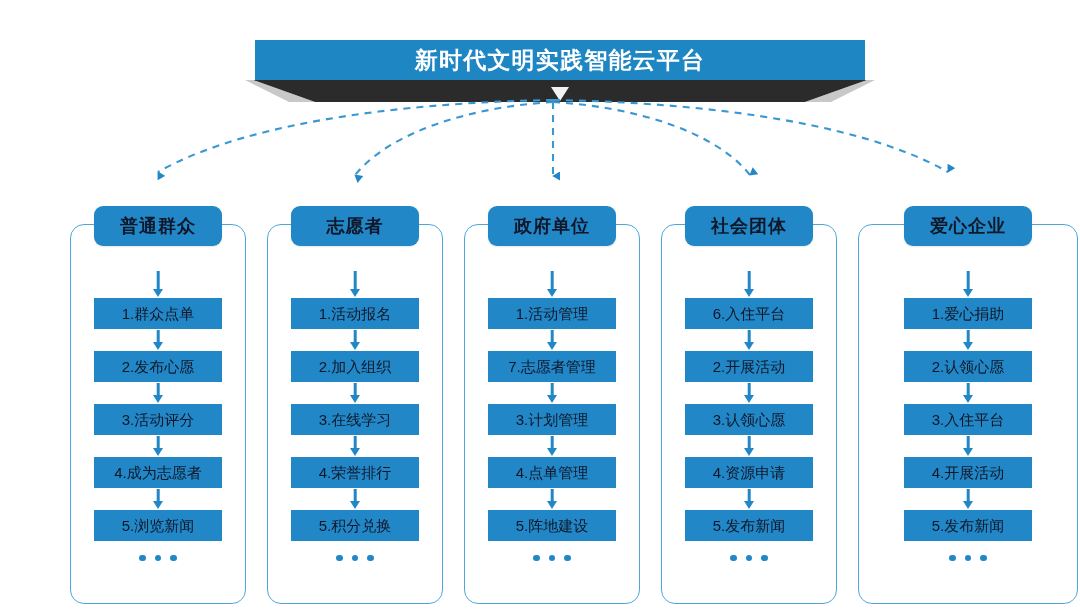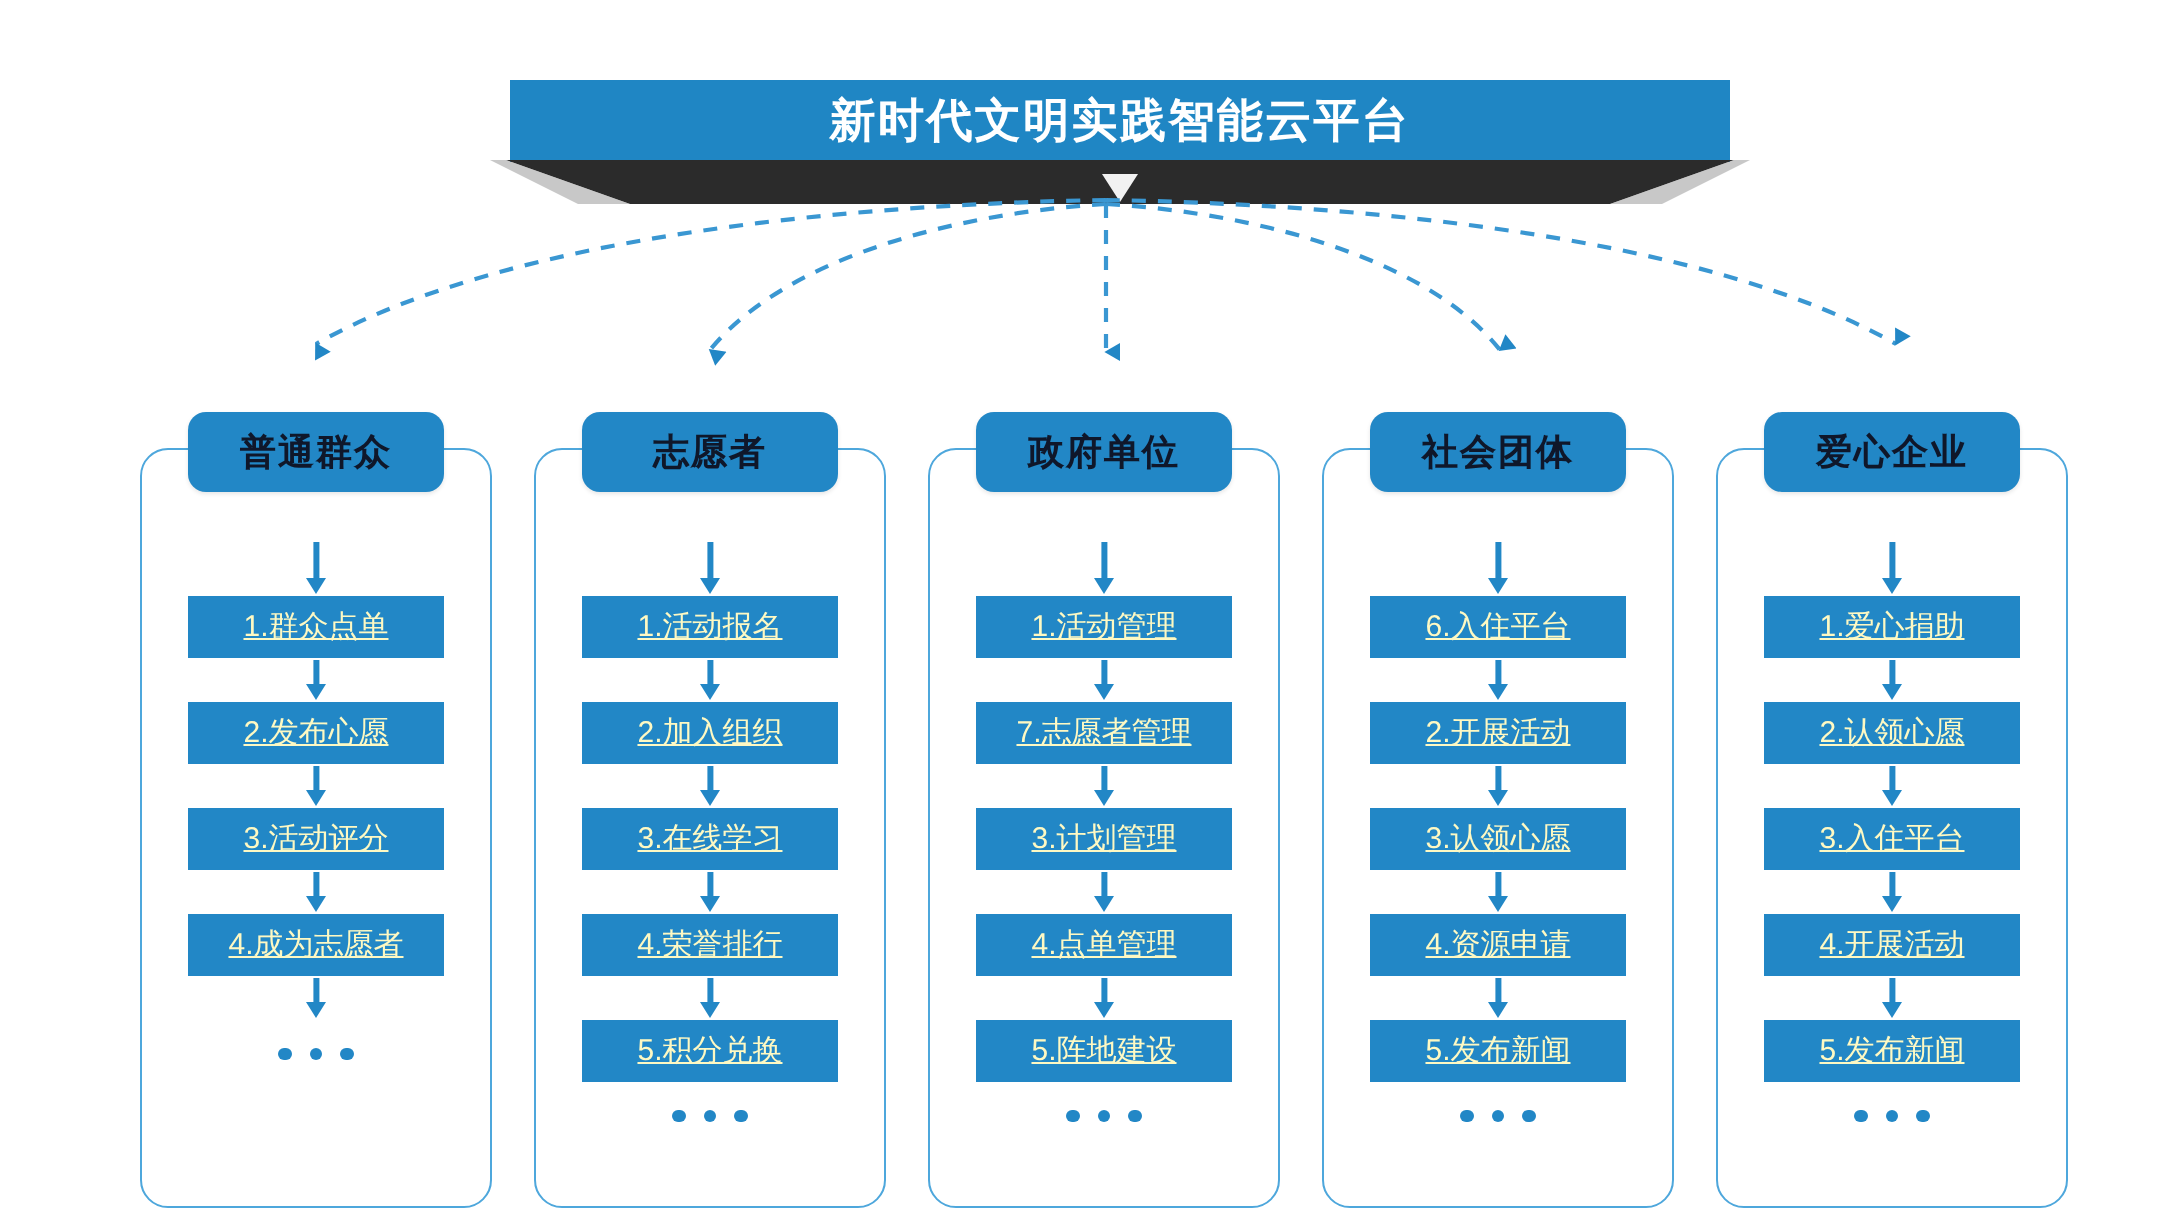--- a/index.html
+++ b/index.html
@@ -44,21 +44,21 @@
     color:#0f172a;font-size:18px;font-weight:bold;letter-spacing:1px;
     line-height:1;white-space:nowrap;
   }
   .items{position:absolute;left:0;top:46px;width:100%;}
   .item{
     width:128px;height:31px;margin:0 auto;
     background:#2287c6;
     display:flex;align-items:center;justify-content:center;
   }
   .item-label{
-    color:#fef9c3;font-size:15px;line-height:1;white-space:nowrap;text-decoration:underline;
+    color:#0f172a;font-size:15px;line-height:1;white-space:nowrap;
   }
   .arrow{
     width:128px;height:22px;margin:0 auto;position:relative;
   }
   .arrow::before{
     content:"";position:absolute;left:50%;top:1px;transform:translateX(-50%);
     width:2.6px;height:13px;background:#2287c6;
   }
   .arrow::after{
     content:"";position:absolute;left:50%;top:13px;transform:translateX(-50%);
@@ -124,20 +124,23 @@
         </div>
         <div class="arrow"></div>
         <div class="item">
           <span class="item-label">3.活动评分</span>
         </div>
         <div class="arrow"></div>
         <div class="item">
           <span class="item-label">4.成为志愿者</span>
         </div>
         <div class="arrow"></div>
+        <div class="item">
+          <span class="item-label">5.浏览新闻</span>
+        </div>
         <div class="dots">
           <span class="dot"></span>
           <span class="dot"></span>
           <span class="dot"></span>
         </div>
       </div>
     </div>
   <div class="col" style="left:267px;">
       <div class="col-box"></div>
       <div class="col-head">
@@ -230,21 +233,21 @@
         <div class="item">
           <span class="item-label">5.发布新闻</span>
         </div>
         <div class="dots">
           <span class="dot"></span>
           <span class="dot"></span>
           <span class="dot"></span>
         </div>
       </div>
     </div>
-  <div class="col" style="left:858px;">
+  <div class="col" style="left:858px;padding-left:44px;">
       <div class="col-box"></div>
       <div class="col-head">
         <span class="col-head-label">爱心企业</span>
       </div>
       <div class="items">
         <div class="arrow arrow-head"></div>
         <div class="item">
           <span class="item-label">1.爱心捐助</span>
         </div>
         <div class="arrow"></div>

